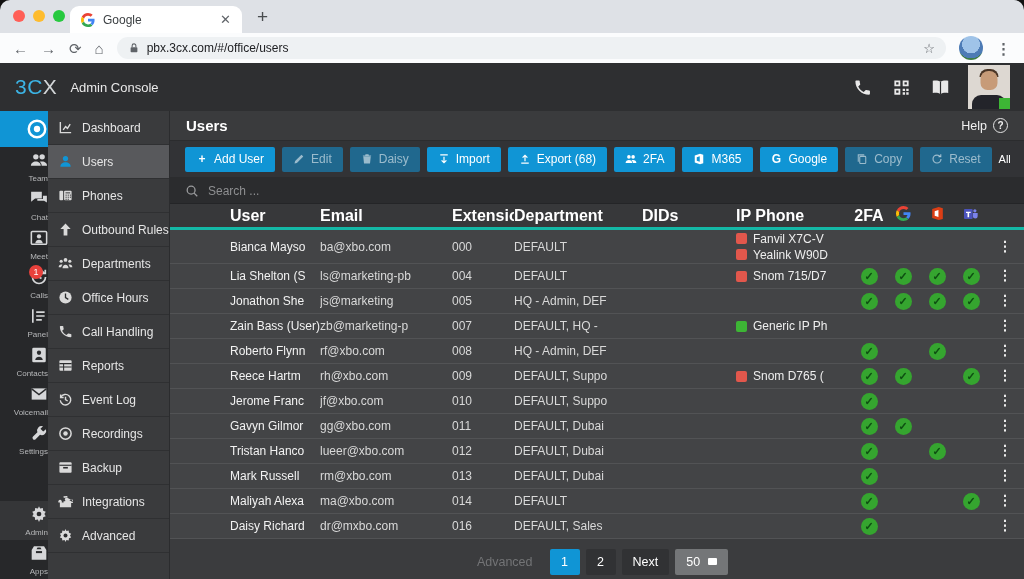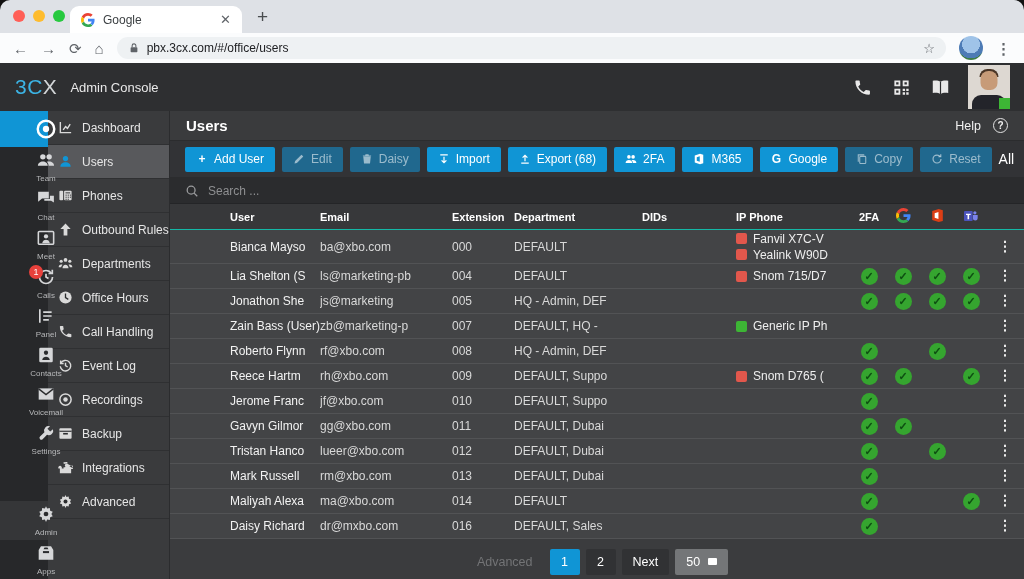--- a/index.html
+++ b/index.html
@@ -31,54 +31,54 @@
   .av-hair { position:absolute; left:50%; top:4px; transform:translateX(-50%); width:19px; height:8px; border-radius:8px 8px 0 0; background:#4a3526; }
   .av-body { position:absolute; left:50%; bottom:-4px; transform:translateX(-50%); width:34px; height:18px; border-radius:9px 9px 0 0; background:#23242a; }
   .presence { position:absolute; right:0; bottom:0; width:11px; height:11px; background:#3db535; }
 
   
   .app-body { flex:1; display:flex; background:#3b3c3e; min-height:0; }
   .icon { display:inline-flex; align-items:center; justify-content:center; }
   .icon svg { width:100%; height:100%; display:block; }
 
   .rail { width:48px; background:#27282a; display:flex; flex-direction:column; flex:none; }
-  .rail-item { height:39px; display:flex; flex-direction:column; align-items:center; justify-content:center; gap:5px; color:#d6d7d9; position:relative; flex:none; cursor:pointer;padding-left:44px; }
+  .rail-item { height:39px; display:flex; flex-direction:column; align-items:flex-end; justify-content:center; gap:5px; color:#d6d7d9; position:relative; flex:none; cursor:pointer;padding-left:44px; }
   .rail-item .icon { width:18px; height:18px; }
   .rail-item .lbl { font-size:8px; color:#b7b8ba; }
   .rail-item.active { height:36px; background:#1095d5; }
   .rail-item.active .icon { width:22px; height:22px; }
   .rail-item.hl { background:#353638; }
   .rail-spacer { flex:1; }
   .badge { position:absolute; top:1px; right:5px; width:14px; height:14px; border-radius:50%; background:#e8413c; color:#fff; font-size:9px; display:flex; align-items:center; justify-content:center; }
 
   .sidebar { width:122px; background:#3a3b3d; border-right:1px solid #2b2c2e; display:flex; flex-direction:column; flex:none; }
   .side-item { height:34px; flex:none; display:flex; align-items:center; gap:9px; padding:0 10px; color:#e6e6e6; font-size:12px; border-bottom:1px solid #2f3032; white-space:nowrap; cursor:pointer; }
   .side-item .icon { width:15px; height:15px; color:#dadada; flex:none; }
   .side-item.active { background:#58595c; }
   .side-item.active .icon { color:#1095d5; }
 
   .content { flex:1; display:flex; flex-direction:column; min-width:0; }
   .title-row { height:30px; flex:none; background:#3a3b3d; border-bottom:1px solid #2b2c2e; display:flex; align-items:center; padding:0 16px; }
   .title-row h1 { font-size:15px; color:#fff; font-weight:700; }
-  .help { margin-left:auto; display:flex; align-items:center; gap:12px; color:#f0f0f0; font-size:12.5px; cursor:pointer; }
+  .help { margin-left:auto; display:flex; align-items:center; gap:6px; color:#f0f0f0; font-size:12.5px; cursor:pointer; }
   .help-circle { width:15px; height:15px; border:1.5px solid #e4e4e4; border-radius:50%; font-size:10px; font-weight:700; display:flex; align-items:center; justify-content:center; }
 
   .btn-row { height:37px; flex:none; background:#323336; border-bottom:1px solid #2b2c2e; display:flex; align-items:center; gap:7px; padding:0 15px; }
   .btn { height:25px; border:0; background:#1095d5; color:#fff; font-size:12px; font-family:inherit; display:flex; align-items:center; gap:6px; padding:0 11px; border-radius:2px; cursor:pointer; white-space:nowrap; }
   .btn .icon { width:12px; height:12px; font-size:12px; font-weight:700; }
   .btn.disabled { background:#20688e; color:rgba(255,255,255,.55); }
-  .filter { margin-left:auto; color:#fff; font-size:14px; display:flex; align-items:center; gap:5px; cursor:pointer; }
+  .filter { margin-left:auto; color:#fff; font-size:11px; display:flex; align-items:center; gap:5px; cursor:pointer; }
 
   .search-row { height:26px; flex:none; background:#2b2c2e; border-bottom:1px solid #242527; display:flex; align-items:center; gap:9px; padding:0 15px; }
   .search-row .icon { width:14px; height:14px; color:#9a9b9d; }
   .search-row input { flex:1; background:transparent; border:0; outline:0; color:#ccc; font-size:12px; font-family:inherit; }
   .search-row input::placeholder { color:#8e8f91; }
 
   .trow { display:grid; grid-template-columns:28px 20px 90px 132px 62px 128px 94px 116px 34px 34px 34px 34px 1fr; align-items:center; padding:0 6px 0 12px; }
-  .thead { height:26px; flex:none; background:#37383a; border-bottom:1px solid #14b8a6; color:#fff; font-size:11px; font-weight:700; }
+  .thead { height:26px; flex:none; background:#37383a; border-bottom:3px solid #14b8a6; color:#fff; font-size:16px; font-weight:700; }
   .thead .icon { width:15px; height:15px; margin:0 auto; }
   .c-center { text-align:center; }
   .tbody { flex:1; min-height:0; overflow:hidden; display:flex; flex-direction:column; }
   .row { height:25px; flex:none; background:#434446; border-bottom:1px solid #525355; color:#d9d9d9; font-size:12px; cursor:pointer; }
   .row.tall { height:34px; }
   .cell { overflow:hidden; white-space:nowrap; text-overflow:clip; padding-right:6px; }
   .cell.name { color:#f2f2f2; }
   .cb { width:15px; height:15px; background:#5b5c5e; border-radius:2px; cursor:pointer; }
   .sq { width:13px; height:13px; border-radius:2px; flex:none; }
   .sq.green{background:#3db535}.sq.gray{background:#7f8082}.sq.teal{background:#2cb5a3}.sq.red{background:#e2574c}
@@ -334,20 +334,29 @@
         <div class="side-item">
           <span class="icon">
             <svg viewBox="0 0 24 24" fill="currentColor">
               <path d="M6.6 10.8c1.5 3 3.9 5.4 6.9 6.9l2.3-2.3c.3-.3.7-.4 1-.2 1.1.4 2.4.6 3.6.6.6 0 1 .4 1 1V20c0 .6-.4 1-1 1C10.6 21 3 13.4 3 4c0-.6.4-1 1-1h3.5c.6 0 1 .4 1 1 0 1.3.2 2.5.6 3.6.1.4 0 .8-.2 1l-2.3 2.2z"></path>
             </svg>
           </span>
           <span>Call Handling</span>
         </div>
         <div class="side-item">
           <span class="icon">
+            <svg viewBox="0 0 16 16">
+              <rect x="1.5" y="2.5" width="13" height="11" rx="1" fill="currentColor"></rect>
+              <path d="M1.5 6h13M6 6v7.5M1.5 9.7h13" stroke="#2b2c2e" stroke-width="1.1" fill="none"></path>
+            </svg>
+          </span>
+          <span>Reports</span>
+        </div>
+        <div class="side-item">
+          <span class="icon">
             <svg viewBox="0 0 16 16" fill="none" stroke="currentColor" stroke-width="1.5">
               <path d="M2.8 2.6v3.2H6"></path>
               <path d="M2.9 5.8a5.6 5.6 0 1 1-.5 3"></path>
               <path d="M8 5v3.2l2.3 1.4"></path>
             </svg>
           </span>
           <span>Event Log</span>
         </div>
         <div class="side-item">
           <span class="icon">

